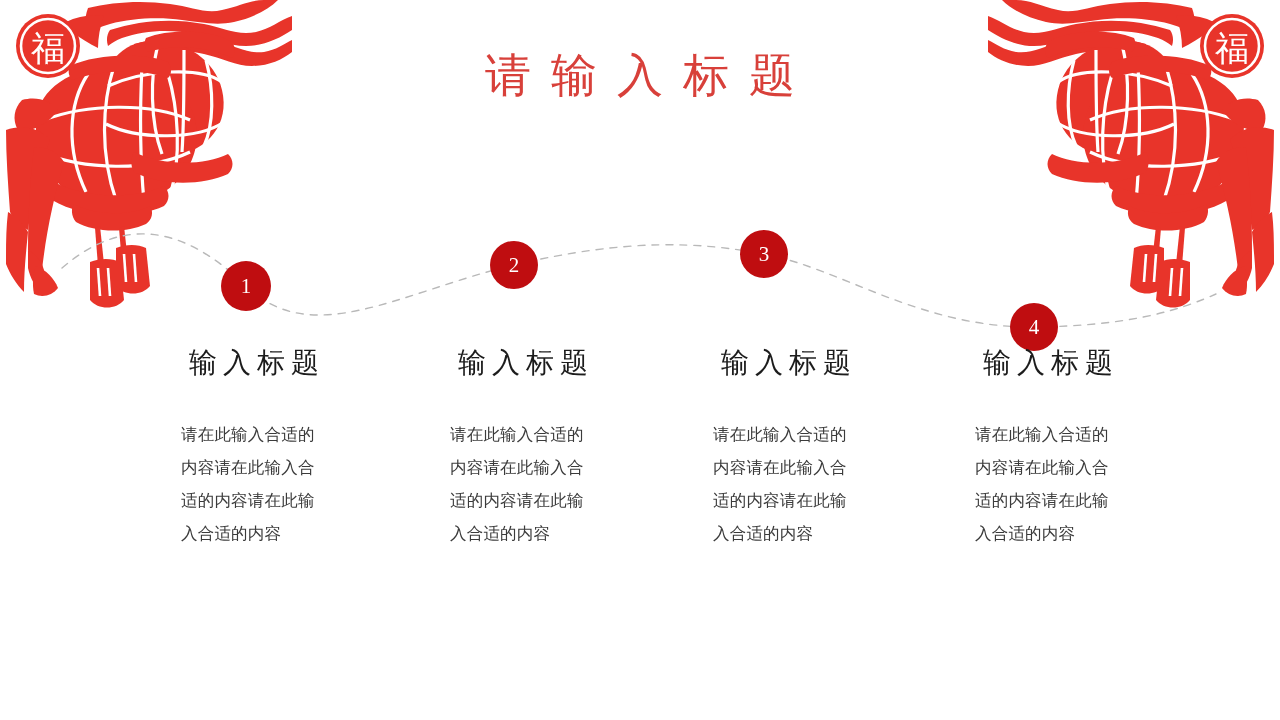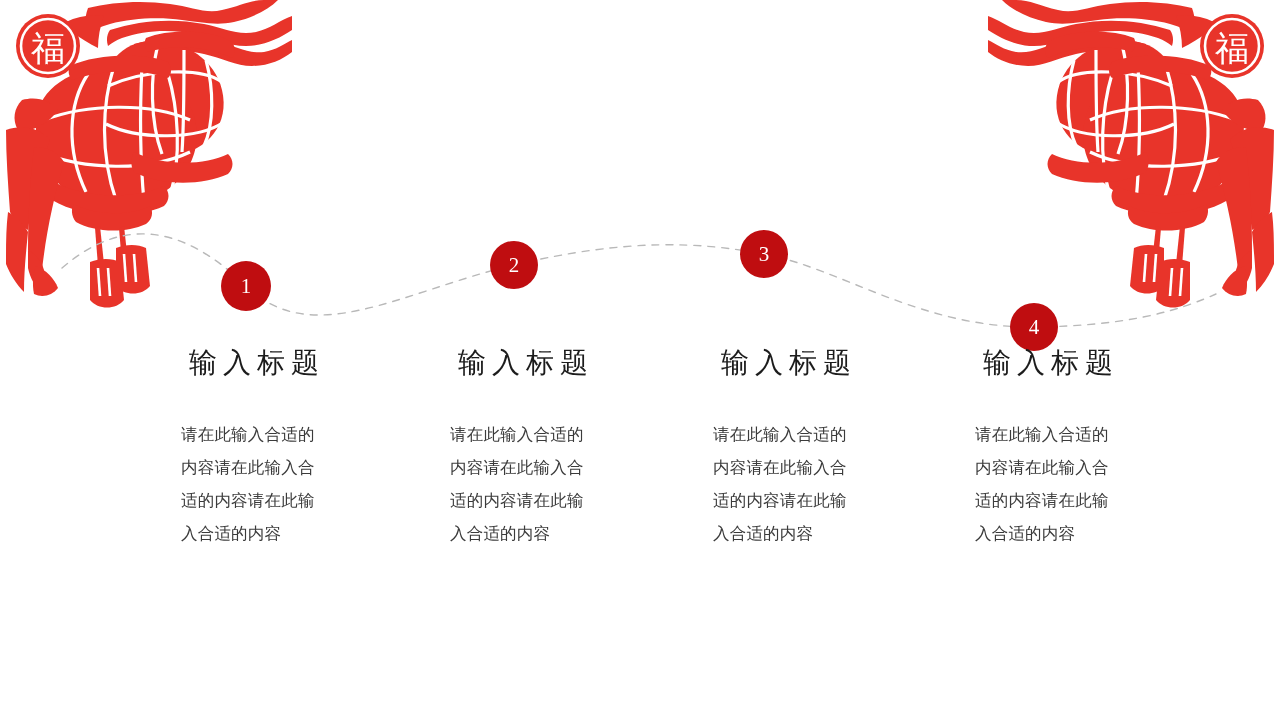--- a/index.html
+++ b/index.html
@@ -217,20 +217,21 @@
         <path d="M44 266 C54 270 62 278 66 288 C60 296 50 298 42 294 C40 284 41 274 44 266 Z"></path>
       </g>
       <g transform="translate(56,46) scale(-1,1) translate(-56,-46)">
         <circle cx="56" cy="46" r="32" fill="#e8342a"></circle>
         <circle cx="56" cy="46" r="27" fill="none" stroke="#ffffff" stroke-width="2.6"></circle>
         <text x="56" y="60" font-size="34" fill="#ffffff" text-anchor="middle" font-family="'Liberation Serif','DejaVu Serif',serif">福</text>
       </g>
     </svg>
   </div>
 
+  <div class="slide-title">请输入标题</div>
 
   <svg id="wave" viewBox="0 0 1280 180" xmlns="http://www.w3.org/2000/svg">
     <path d="M62 68 C120 18 180 22 246 86 C312 150 400 92 514 65
              C628 38 700 42 764 54 C840 68 920 128 1034 127
              C1130 126 1180 110 1216 94" fill="none" stroke="#b9b9b9" stroke-width="1.4" stroke-dasharray="7 7" stroke-linecap="round"></path>
   </svg>
 
   <div class="step-marker" style="left:221px; top:261px; width:50px; height:50px;">
     <span>1</span>
   </div>

